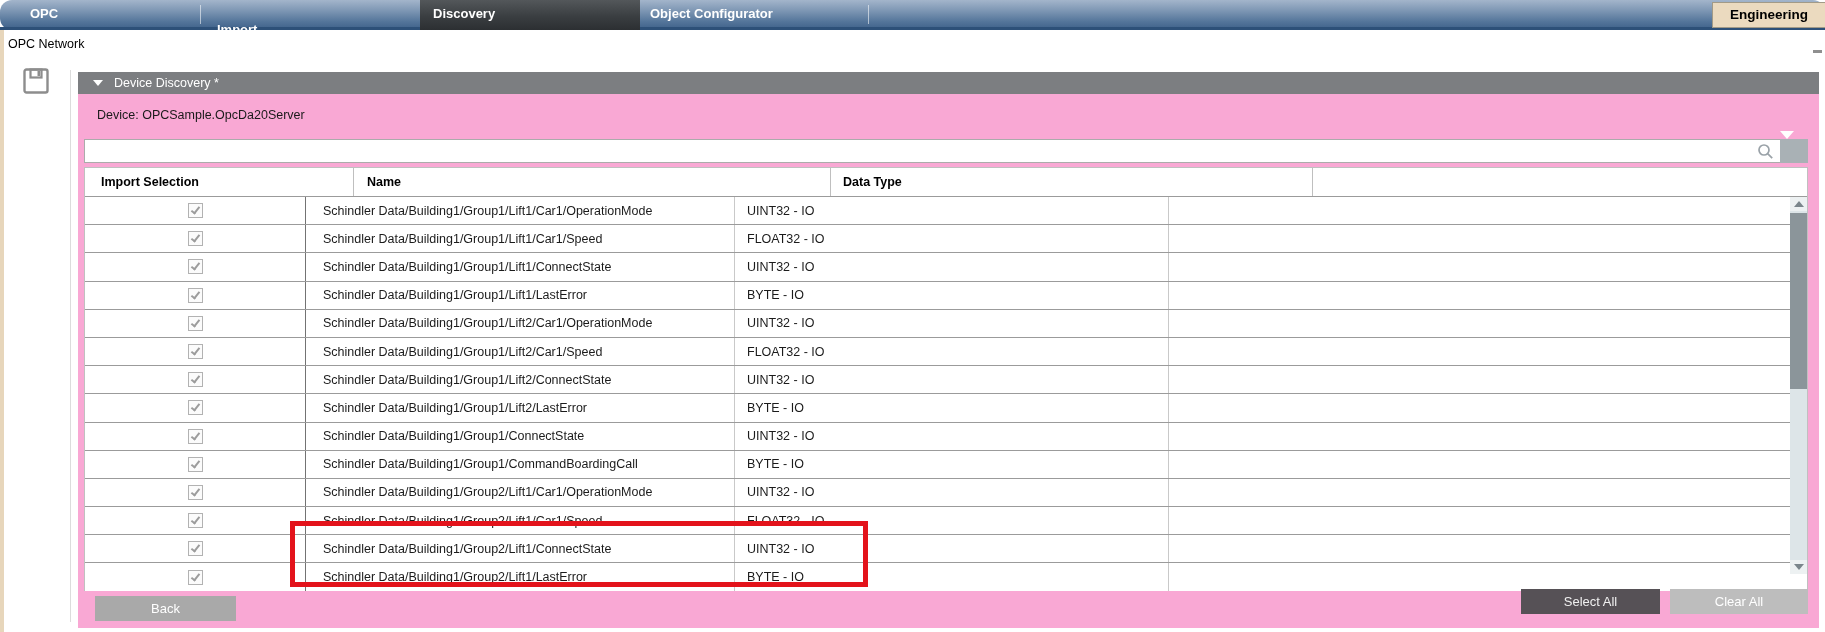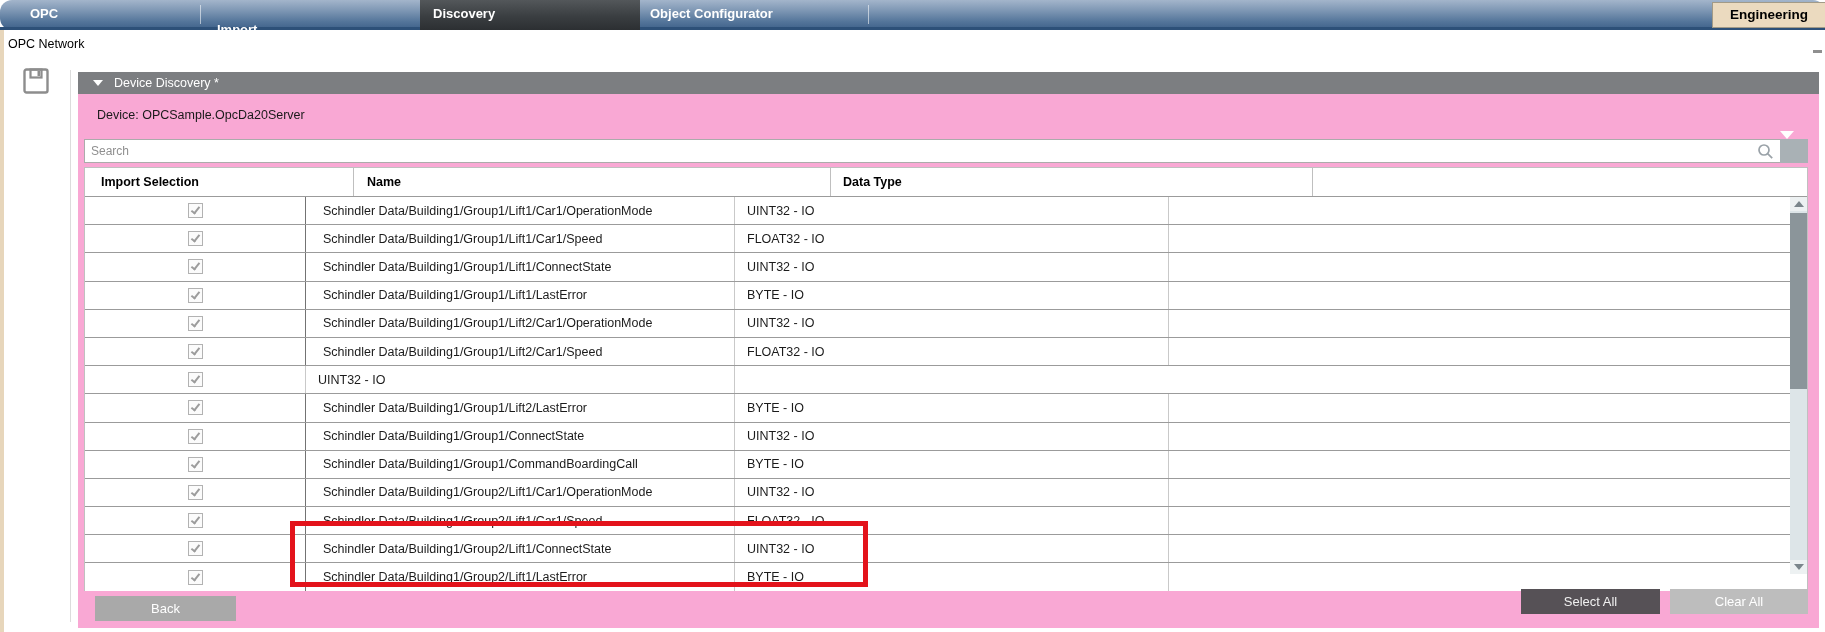--- a/index.html
+++ b/index.html
@@ -133,21 +133,20 @@
 
 <div class="panel">
   <div class="panel-header">
     <span class="tri"></span>
     <span class="panel-title">Device Discovery *</span>
   </div>
 
   <div class="device-line">Device: OPCSample.OpcDa20Server</div>
 
   <div class="search-box">
-    <input class="search-input" type="text" placeholder="Search" style="">
     <span class="magnifier">
       <svg width="17" height="17" viewBox="0 0 17 17">
         <circle cx="7" cy="7" r="5" fill="none" stroke="#9aa2a8" stroke-width="1.7"></circle>
         <line x1="10.6" y1="10.6" x2="15.2" y2="15.2" stroke="#9aa2a8" stroke-width="1.7"></line>
       </svg>
     </span>
     <span class="search-dd">
       <span class="tri"></span>
     </span>
   </div>
@@ -226,20 +225,21 @@
     <div class="cell c3">FLOAT32 - IO</div>
     <div class="cell c4"></div>
   </div>
 
   <div class="trow">
     <div class="cell c1">
       <span class="checkbox">
         <span class="check"></span>
       </span>
     </div>
+    <div class="cell c2">Schindler Data/Building1/Group1/Lift2/ConnectState</div>
     <div class="cell c3">UINT32 - IO</div>
     <div class="cell c4"></div>
   </div>
 
   <div class="trow">
     <div class="cell c1">
       <span class="checkbox">
         <span class="check"></span>
       </span>
     </div>

